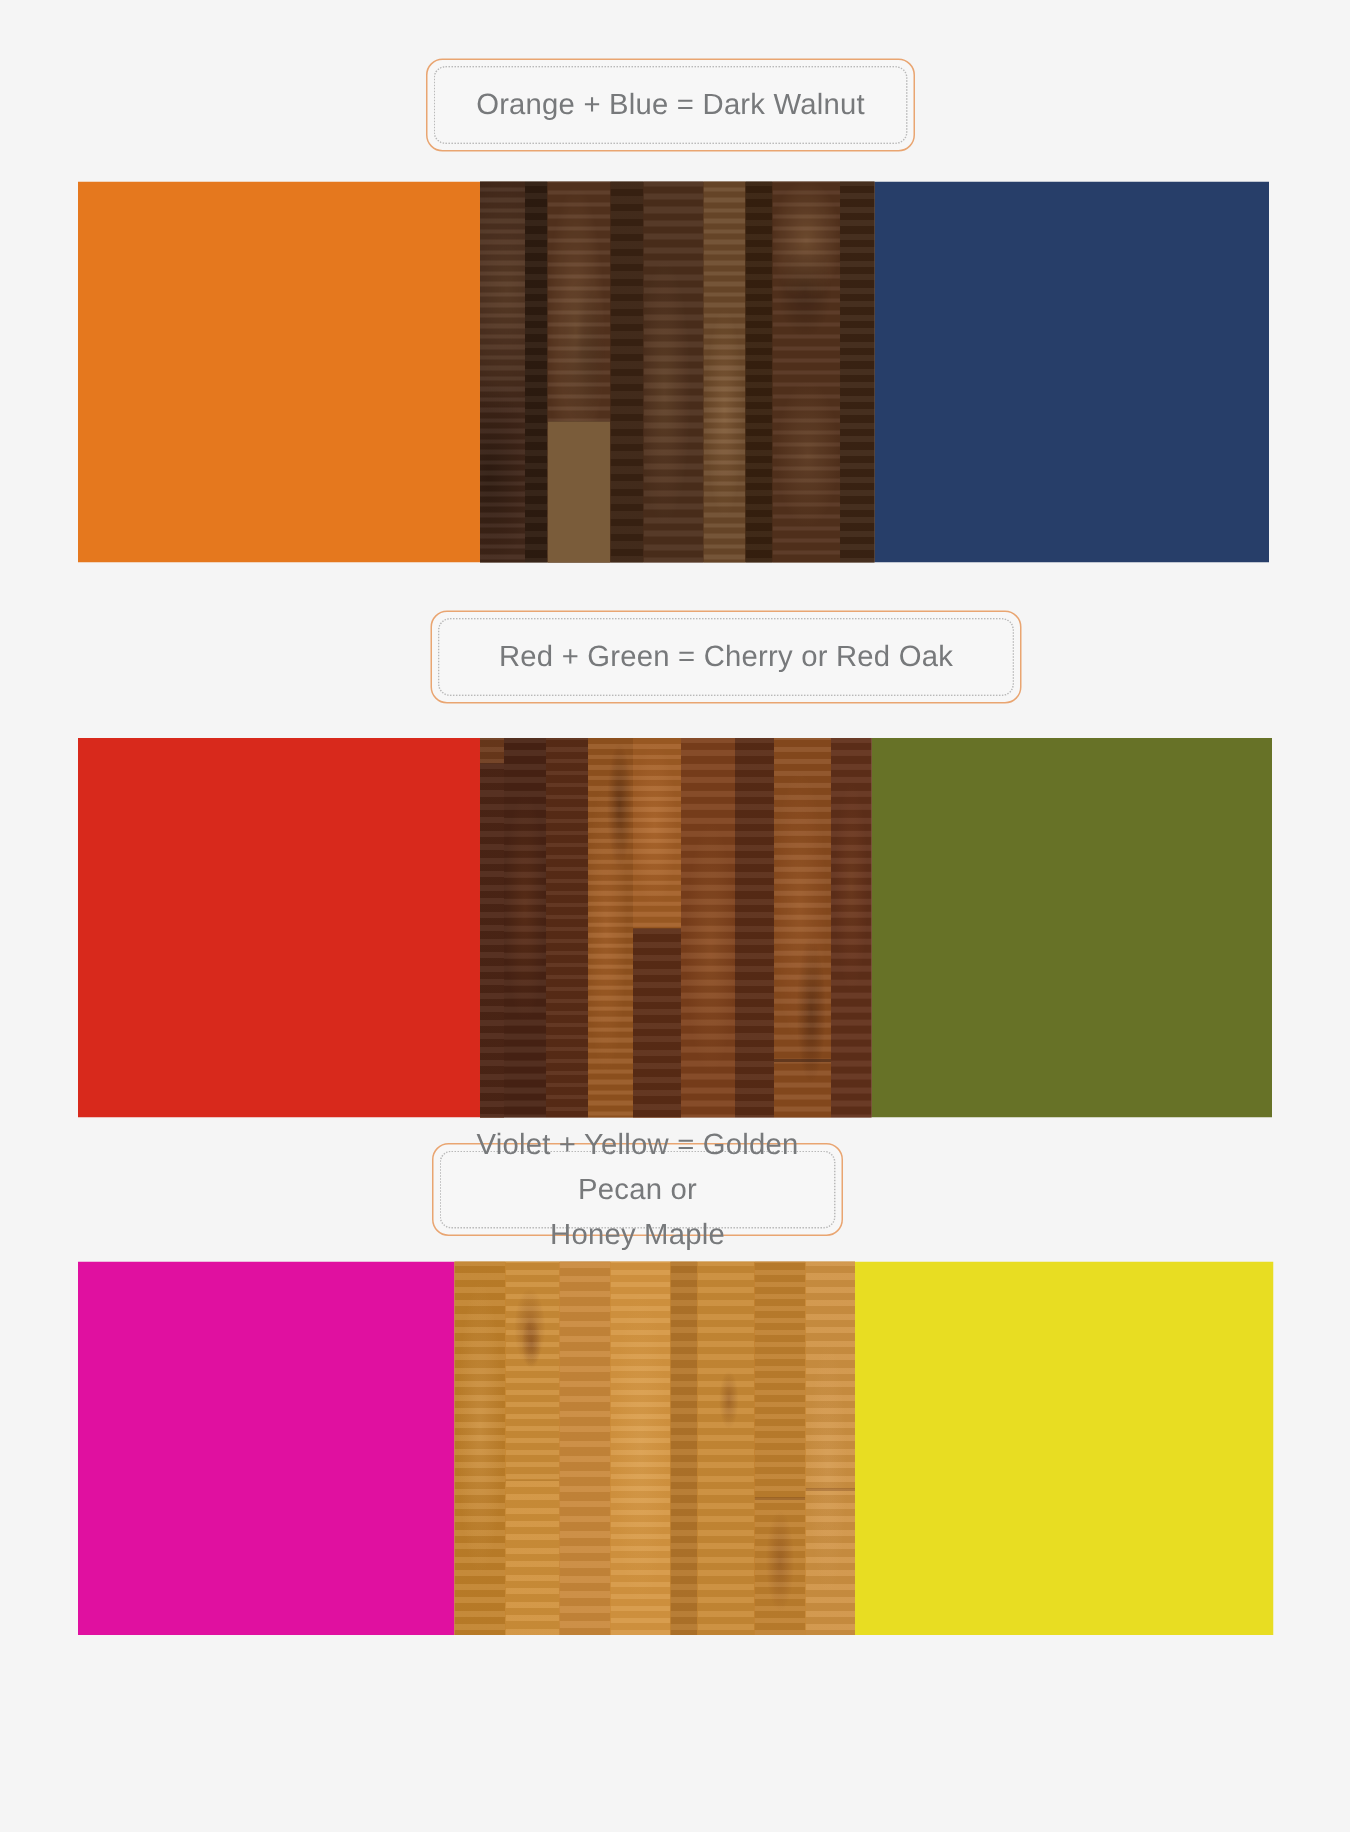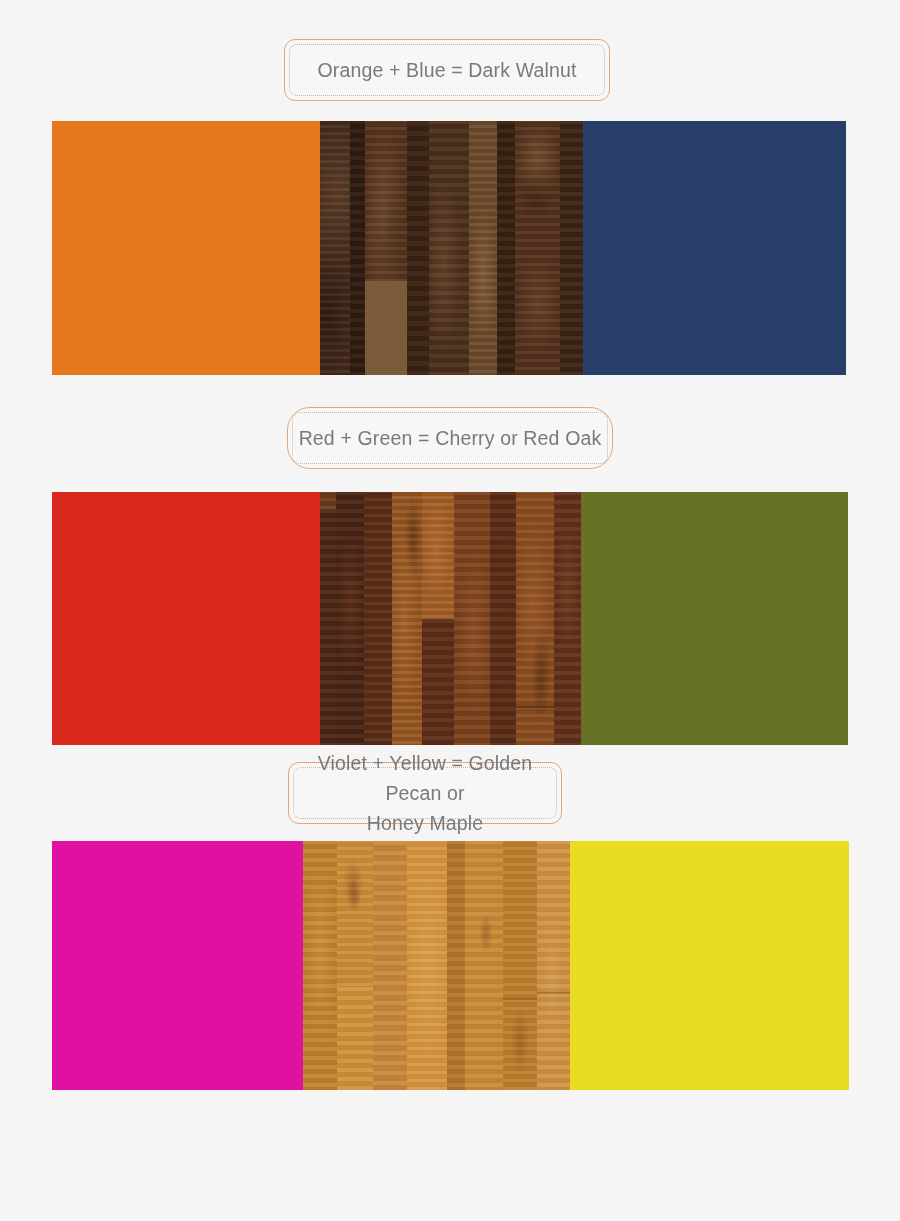--- a/index.html
+++ b/index.html
@@ -138,21 +138,21 @@
              radial-gradient(ellipse 26px 46px at 48% 30%, rgba(40,22,11,.4), transparent 70%),
              radial-gradient(ellipse 30px 70px at 52% 70%, rgba(135,96,62,.35), transparent 70%);"></div>
       </div>
       <div class="plank" style="left:240px;width:23px;background:#3c2413;">
         <div class="grain" style="background:repeating-linear-gradient(180deg, rgba(255,255,255,.05) 0 4px, rgba(0,0,0,.07) 4px 9px);"></div>
       </div>
     </div>
     <div class="solid" style="flex:1; background:#273e69;"></div>
   </div>
 
-  <div class="plaque" style="left:287px; top:407px; width:326px; height:62px;border-radius:23px;">
+  <div class="plaque" style="left:287px; top:407px; width:394px; height:62px;">
     <span class="plaque-inner"></span>
     <span class="plaque-text">Red + Green = Cherry or Red Oak</span>
   </div>
 
   <div class="row" style="left:52px; top:492px; width:796px; height:253px;">
     <div class="solid" style="width:268px; background:#d8291c;"></div>
     <div class="wood" style="width:261px; background:#71391c;">
       <div class="plank" style="left:0px;width:16px;background:#6d3a1c;">
         <div class="grain" style="background:repeating-linear-gradient(180deg, rgba(255,255,255,.06) 0 3px, rgba(0,0,0,.07) 3px 8px);"></div>
         <div class="seam" style="top:10%;background:rgba(35,15,8,.5);"></div>

